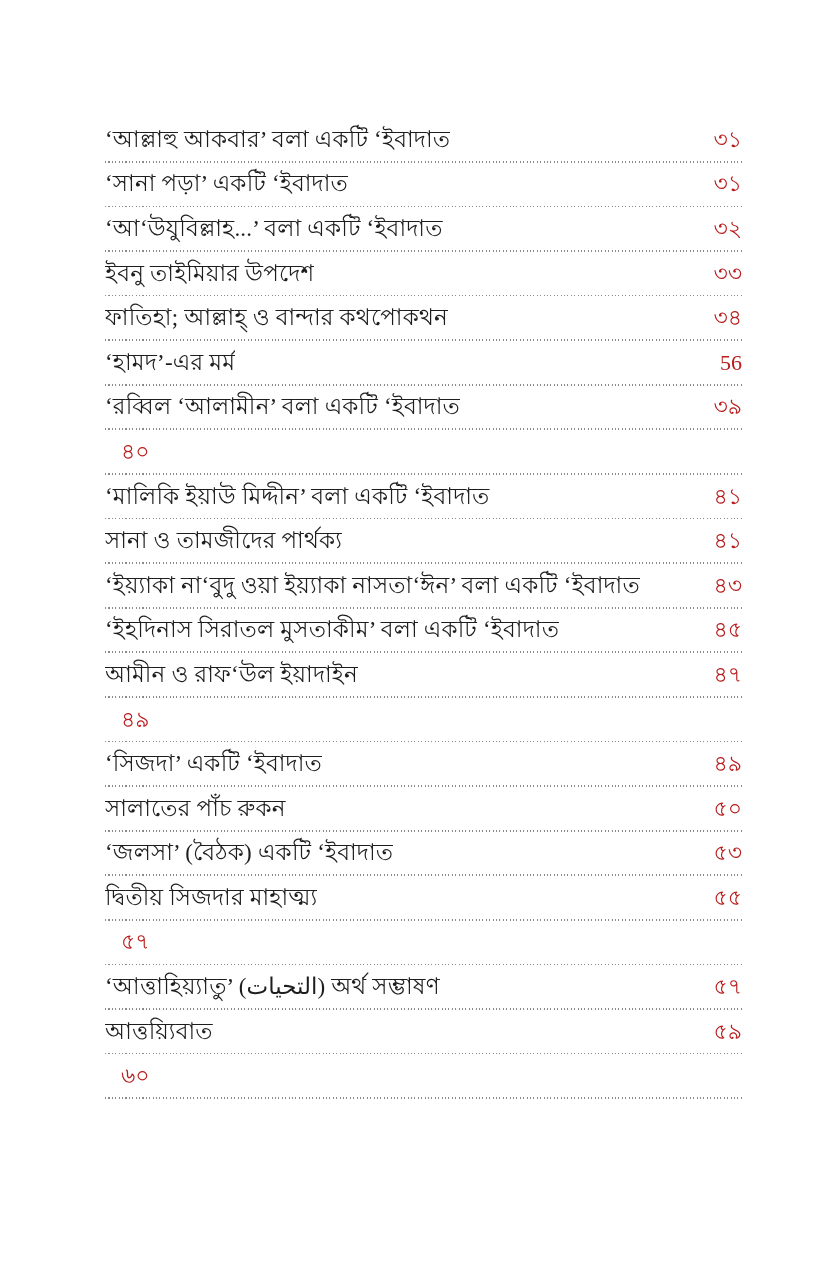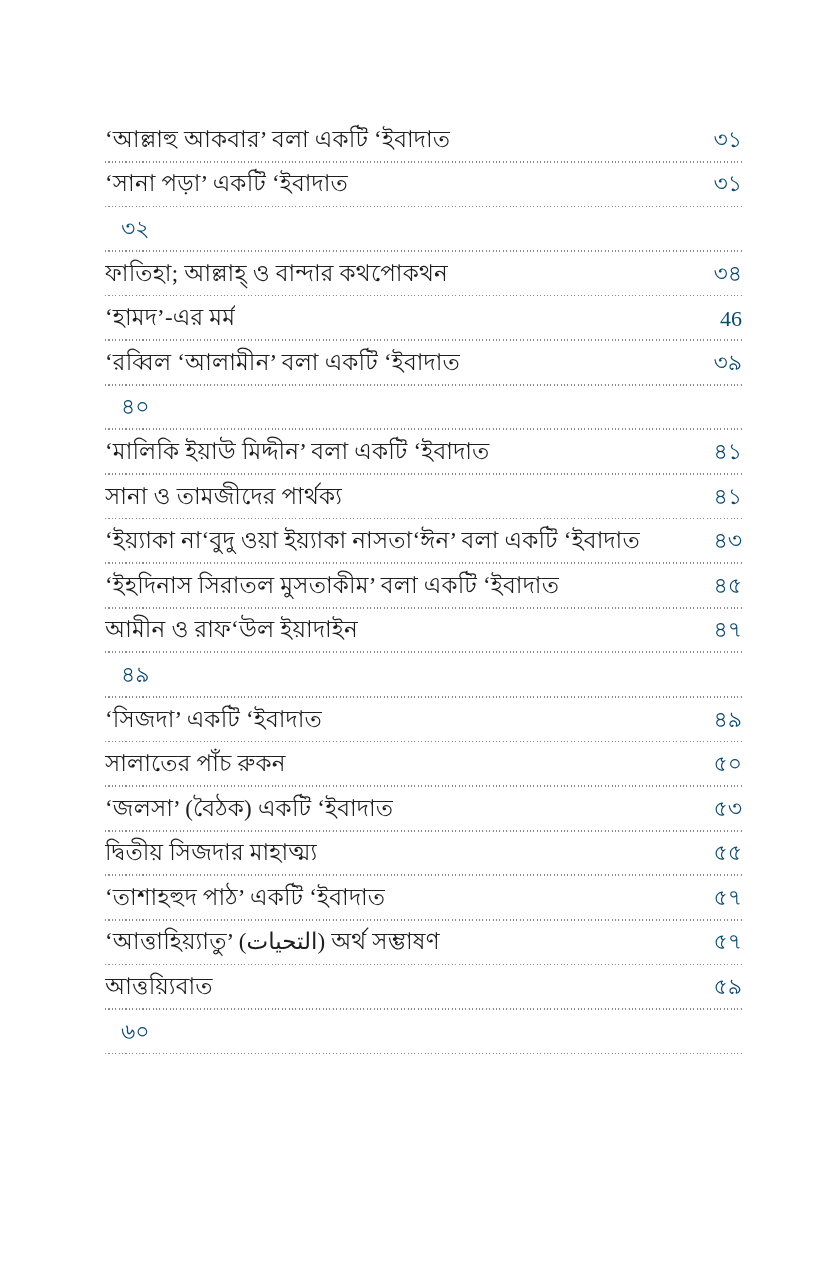--- a/index.html
+++ b/index.html
@@ -30,21 +30,21 @@
     white-space: nowrap;
   }
   .toc-title {
     font-size: 23px;
     color: #1d1d1d;
     letter-spacing: 0.2px;
     overflow: hidden;
   }
   .toc-pagenum {
     font-size: 22px;
-    color: #0c4a6e;
+    color: #b91c1c;
     margin-left: 16px;
     flex: 0 0 auto;
   }
   .leader {
     position: absolute;
     left: 0;
     right: 0;
     bottom: 0;
     height: 1.7px;
     background-image: repeating-linear-gradient(
@@ -65,34 +65,40 @@
     <div class="leader"></div>
   </div>
 
   <div class="toc-row">
     <span class="toc-title">‘সানা পড়া’ একটি ‘ইবাদাত</span>
     <span class="toc-pagenum">৩১</span>
     <div class="leader"></div>
   </div>
 
   <div class="toc-row">
+    <span class="toc-title">‘আ‘উযুবিল্লাহ...’ বলা একটি ‘ইবাদাত</span>
     <span class="toc-pagenum">৩২</span>
     <div class="leader"></div>
   </div>
 
+  <div class="toc-row">
+    <span class="toc-title">ইবনু তাইমিয়ার উপদেশ</span>
+    <span class="toc-pagenum">৩৩</span>
+    <div class="leader"></div>
+  </div>
 
   <div class="toc-row">
     <span class="toc-title">ফাতিহা; আল্লাহ্ ও বান্দার কথপোকথন</span>
     <span class="toc-pagenum">৩৪</span>
     <div class="leader"></div>
   </div>
 
   <div class="toc-row">
     <span class="toc-title">‘হামদ’-এর মর্ম</span>
-    <span class="toc-pagenum">46</span>
+    <span class="toc-pagenum">56</span>
     <div class="leader"></div>
   </div>
 
   <div class="toc-row">
     <span class="toc-title">‘রব্বিল ‘আলামীন’ বলা একটি ‘ইবাদাত</span>
     <span class="toc-pagenum">৩৯</span>
     <div class="leader"></div>
   </div>
 
   <div class="toc-row">
@@ -154,21 +160,20 @@
     <div class="leader"></div>
   </div>
 
   <div class="toc-row">
     <span class="toc-title">দ্বিতীয় সিজদার মাহাত্ম্য</span>
     <span class="toc-pagenum">৫৫</span>
     <div class="leader"></div>
   </div>
 
   <div class="toc-row">
-    <span class="toc-title">‘তাশাহহুদ পাঠ’ একটি ‘ইবাদাত</span>
     <span class="toc-pagenum">৫৭</span>
     <div class="leader"></div>
   </div>
 
   <div class="toc-row">
     <span class="toc-title">‘আত্তাহিয়্যাতু’ (التحيات) অর্থ সম্ভাষণ</span>
     <span class="toc-pagenum">৫৭</span>
     <div class="leader"></div>
   </div>
 

